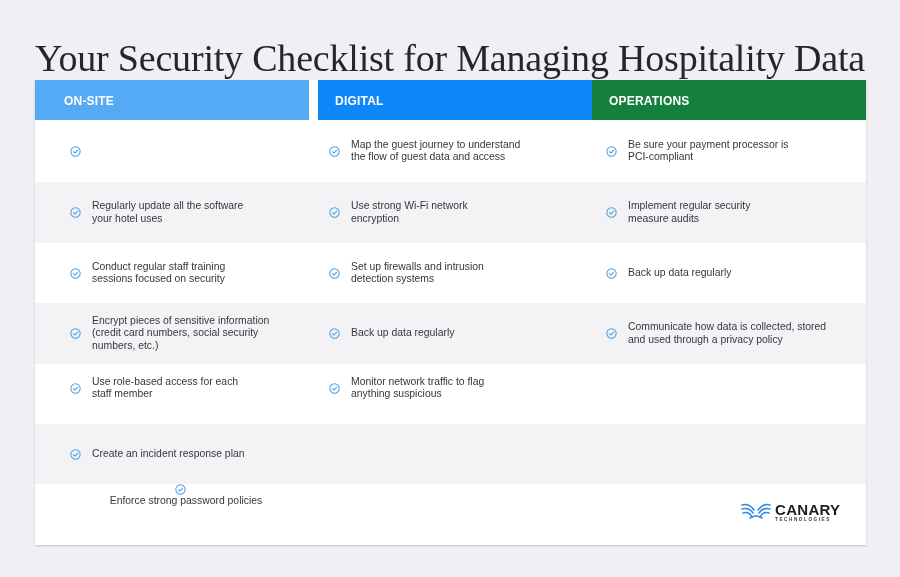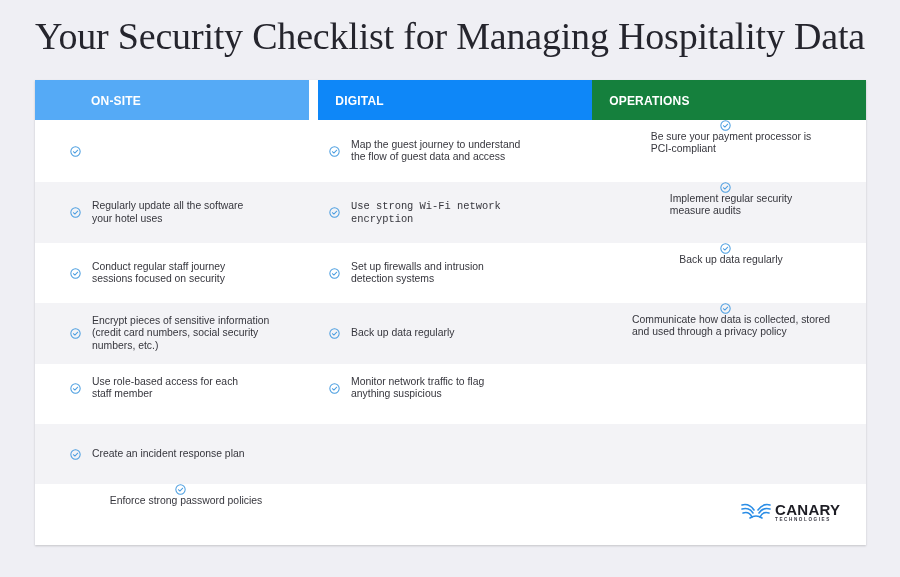--- a/index.html
+++ b/index.html
@@ -4,58 +4,58 @@
   <style>
     html, body { margin: 0; padding: 0; }
     body {
       width: 900px; height: 577px;
       background: #efeff4;
       font-family: "Liberation Sans", sans-serif;
       position: relative;
       overflow: hidden;
     }
     .title {
-      position: absolute; left: 0; top: 14px; width: 900px;
+      position: absolute; left: 0; top: 36px; width: 900px;
       text-align: center;
       font-family: "Liberation Serif", "DejaVu Serif", serif;
       font-size: 38px; color: #25252d;
       letter-spacing: -0.2px;
       margin: 0; font-weight: normal;
     }
     .card {
       position: absolute; left: 35px; top: 80px;
       width: 831px; height: 465px;
       background: #ffffff;
       box-shadow: 0 1px 2px rgba(0,0,0,0.18);
     }
     .header {
       display: flex; height: 40px;
     }
     .hcell {
       height: 40px; line-height: 42px;
       color: #ffffff; font-weight: bold; font-size: 12px;
-      padding-left: 56px; box-sizing: border-box;
+      padding-left: 29px; box-sizing: border-box;
       letter-spacing: 0.2px;
     }
     .hcell.c1 { width: 277px; background: #55aaf6; }
     .hcell.c2 { width: 277px; background: #0e87f8; padding-left: 17px; margin-left: 9px; }
     .hcell.c3 { width: 277px; background: #15803d; padding-left: 17px; }
     .row {
       position: absolute; left: 0; width: 831px;
       display: flex;
     }
     .row.alt { background: #f3f3f6; }
     .cell {
       width: 277px; box-sizing: border-box;
       display: flex; align-items: center;
       padding-right: 10px;
     }
     .cell.c1 { padding-left: 35px; }
     .cell.c2 { padding-left: 292px; padding-left: 15px; }
-    .cell.c3 { padding-left: 15px; flex-direction: column; }
+    .cell.c3 { padding-left: 15px; }
     .check {
       width: 11px; height: 11px; flex: 0 0 11px;
       margin-right: 11px;
     }
     .check svg { display: block; }
     .txt {
       font-size: 10.4px; line-height: 12.3px; color: #36363d;
       white-space: pre-line;
     }
     .logo {
@@ -119,21 +119,21 @@
         <div class="cell c1" style="width: 277px; padding-left: 35px;">
           <span class="check">
             <svg width="11" height="11" viewBox="0 0 12 12">
               <circle cx="6" cy="6" r="5.1" fill="none" stroke="#4a9de0" stroke-width="1.1"></circle>
               <path d="M3.7 6.2 L5.3 7.7 L8.4 4.6" fill="none" stroke="#4a9de0" stroke-width="1.1" stroke-linecap="round" stroke-linejoin="round"></path>
             </svg>
           </span>
           <span class="txt">Regularly update all the software
 your hotel uses</span>
         </div>
-        <div class="cell c2" style="padding-left: 17px; width: 277px; font-family: Liberation Mono, monospace;">
+        <div class="cell c2" style="padding-left: 17px; width: 277px;">
           <span class="check">
             <svg width="11" height="11" viewBox="0 0 12 12">
               <circle cx="6" cy="6" r="5.1" fill="none" stroke="#4a9de0" stroke-width="1.1"></circle>
               <path d="M3.7 6.2 L5.3 7.7 L8.4 4.6" fill="none" stroke="#4a9de0" stroke-width="1.1" stroke-linecap="round" stroke-linejoin="round"></path>
             </svg>
           </span>
           <span class="txt">Use strong Wi-Fi network
 encryption</span>
         </div>
         <div class="cell c3" style="width: 277px; padding-left: 17px;">
@@ -148,21 +148,21 @@
         </div>
       </div>
       <div class="row" style="top: 163px; height: 60px;">
         <div class="cell c1" style="width: 277px; padding-left: 35px;">
           <span class="check">
             <svg width="11" height="11" viewBox="0 0 12 12">
               <circle cx="6" cy="6" r="5.1" fill="none" stroke="#4a9de0" stroke-width="1.1"></circle>
               <path d="M3.7 6.2 L5.3 7.7 L8.4 4.6" fill="none" stroke="#4a9de0" stroke-width="1.1" stroke-linecap="round" stroke-linejoin="round"></path>
             </svg>
           </span>
-          <span class="txt">Conduct regular staff journey
+          <span class="txt">Conduct regular staff training
 sessions focused on security</span>
         </div>
         <div class="cell c2" style="padding-left: 17px; width: 277px;">
           <span class="check">
             <svg width="11" height="11" viewBox="0 0 12 12">
               <circle cx="6" cy="6" r="5.1" fill="none" stroke="#4a9de0" stroke-width="1.1"></circle>
               <path d="M3.7 6.2 L5.3 7.7 L8.4 4.6" fill="none" stroke="#4a9de0" stroke-width="1.1" stroke-linecap="round" stroke-linejoin="round"></path>
             </svg>
           </span>
           <span class="txt">Set up firewalls and intrusion

